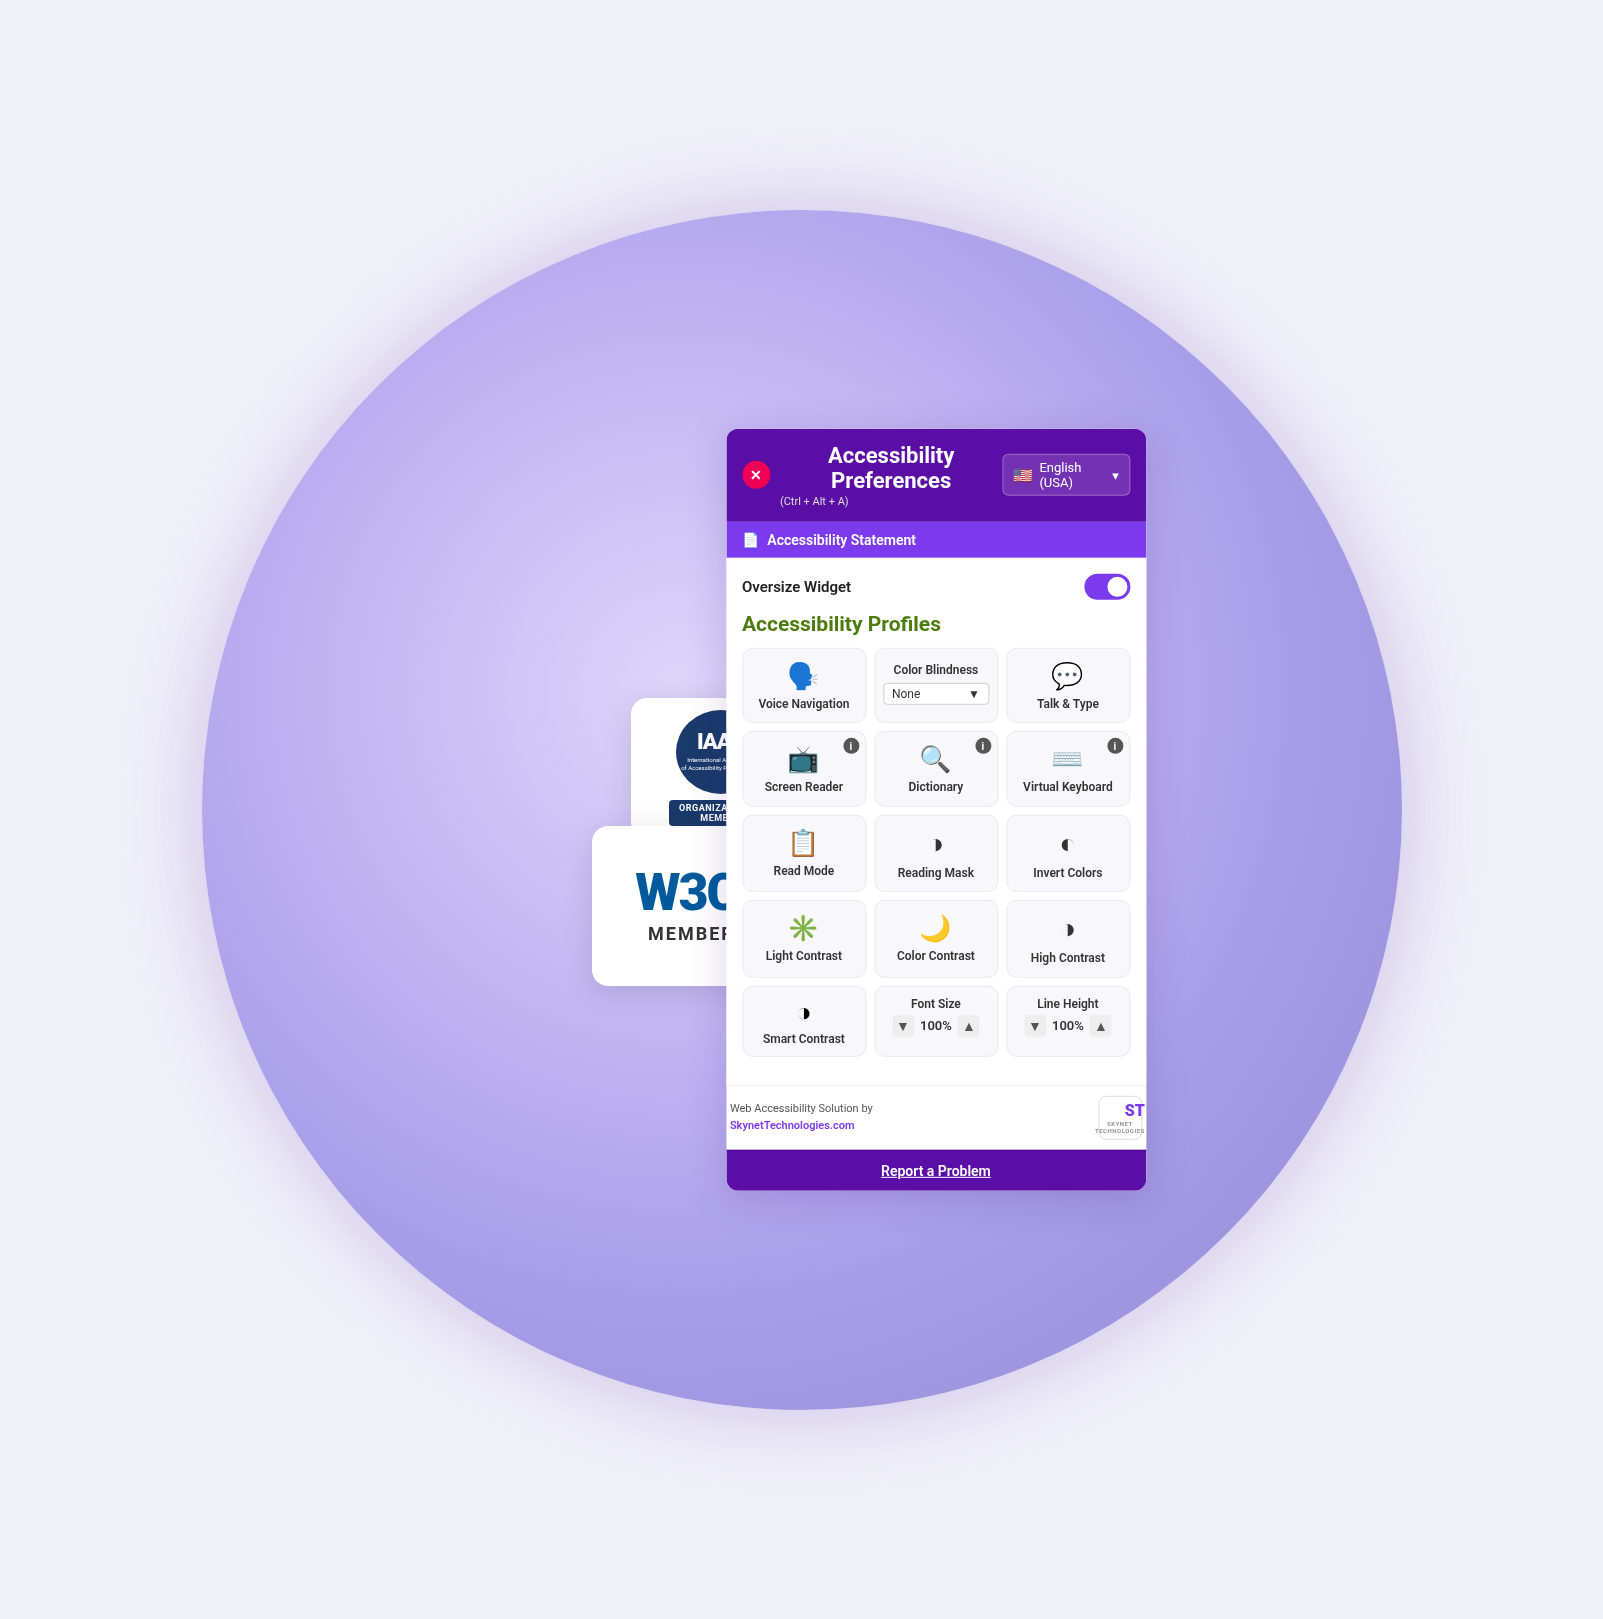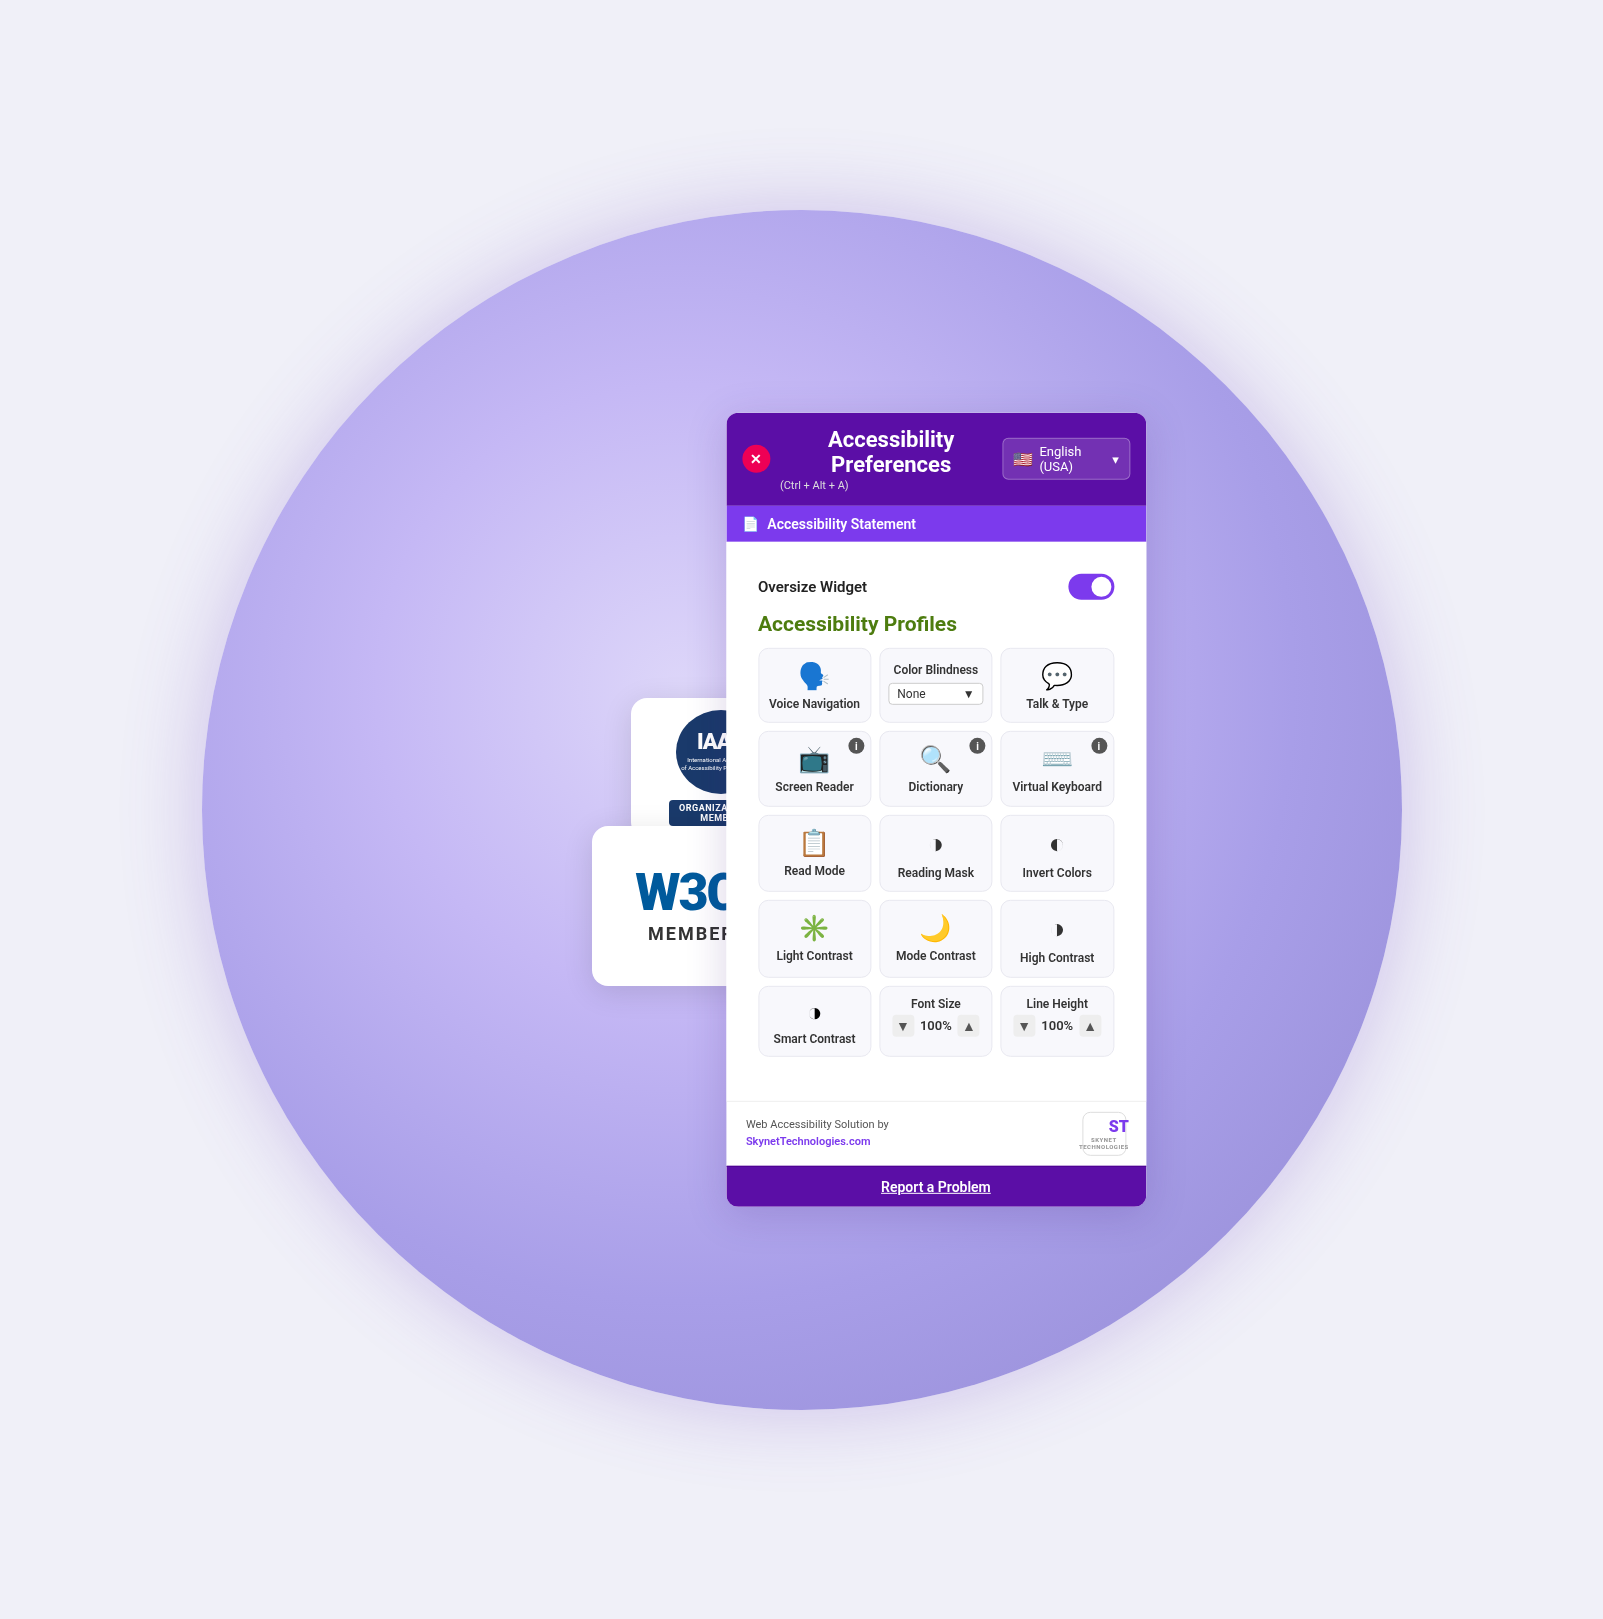--- a/index.html
+++ b/index.html
@@ -104,21 +104,21 @@
       align-items: center;
       gap: 8px;
       color: #fff;
       font-size: 14px;
       font-weight: 600;
       cursor: pointer;
     }
 
     
     .panel-body {
-      padding: 32px;
+      padding: 16px;
       background: #fff;
     }
 
     
     .setting-row {
       display: flex;
       align-items: center;
       justify-content: space-between;
       margin-bottom: 12px;
     }
@@ -275,21 +275,21 @@
       color: #555;
     }
     .stepper-value {
       font-size: 13px;
       font-weight: 600;
       color: #333;
     }
 
     
     .panel-footer {
-      padding: 10px 20px;
+      padding: 10px 4px;
       border-top: 1px solid #eee;
       display: flex;
       align-items: center;
       justify-content: space-between;
     }
     .footer-text {
       font-size: 11px;
       color: #555;
       line-height: 1.5;
     }
@@ -554,21 +554,21 @@
 
     <div class="feature-grid" style="margin-bottom:8px;">
 
       <div class="feature-tile">
         <span class="feature-icon">✳️</span>
         <span class="feature-label">Light Contrast</span>
       </div>
 
       <div class="feature-tile">
         <span class="feature-icon">🌙</span>
-        <span class="feature-label">Mode Contrast</span>
+        <span class="feature-label">Color Contrast</span>
       </div>
 
       <div class="feature-tile">
         <span class="feature-icon" style="font-size:28px;">◑</span>
         <span class="feature-label">High Contrast</span>
       </div>
     </div>
 
     <div class="bottom-controls">
 

